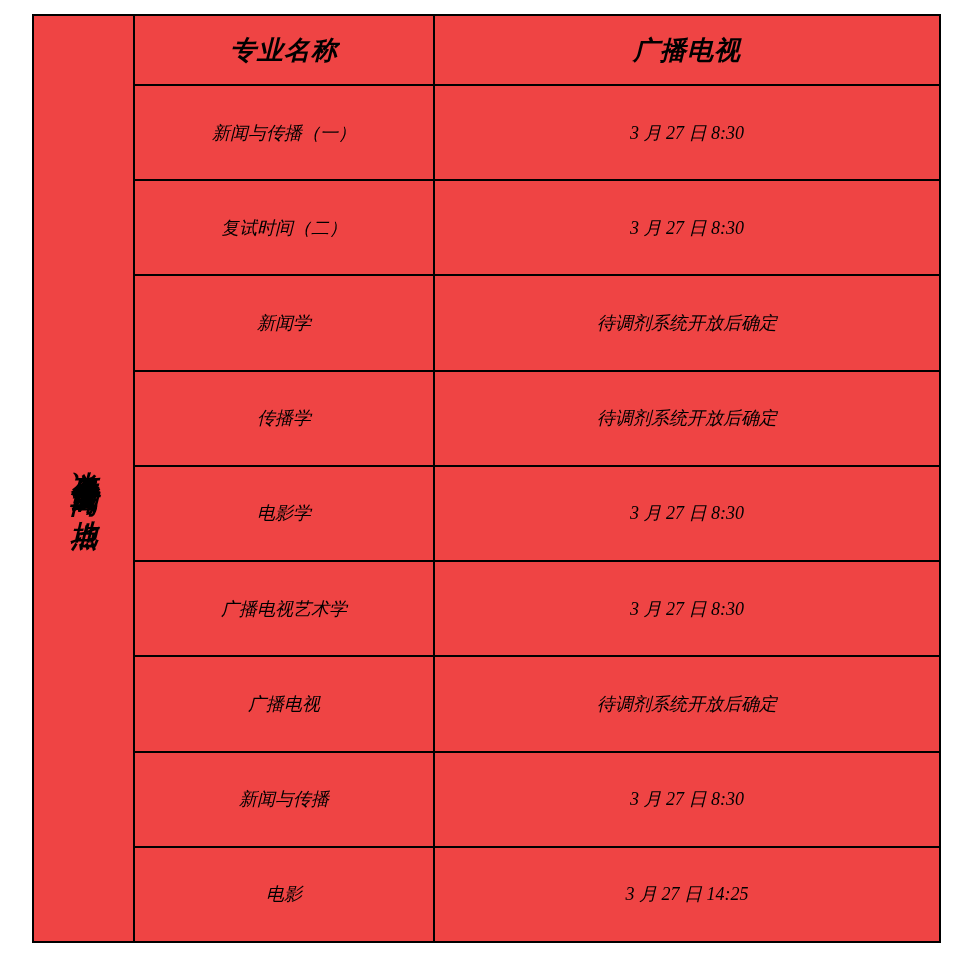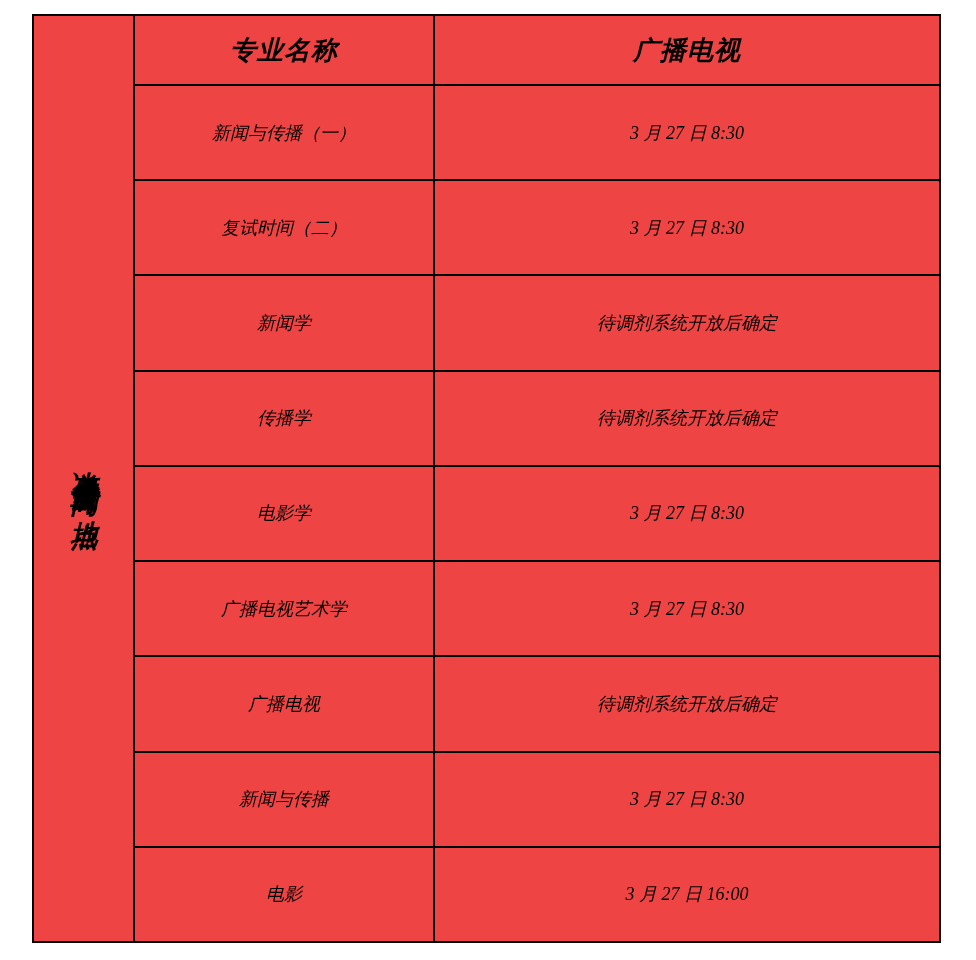--- a/index.html
+++ b/index.html
@@ -105,17 +105,17 @@
       <tr>
         <td class="body-cell">广播电视</td>
         <td class="body-cell">待调剂系统开放后确定</td>
       </tr>
       <tr>
         <td class="body-cell">新闻与传播</td>
         <td class="body-cell">3 月 27 日 8:30</td>
       </tr>
       <tr>
         <td class="body-cell">电影</td>
-        <td class="body-cell">3 月 27 日 16:00</td>
+        <td class="body-cell">3 月 27 日 14:25</td>
       </tr>
     </tbody>
   </table>
 </div>
 
 </body></html>

